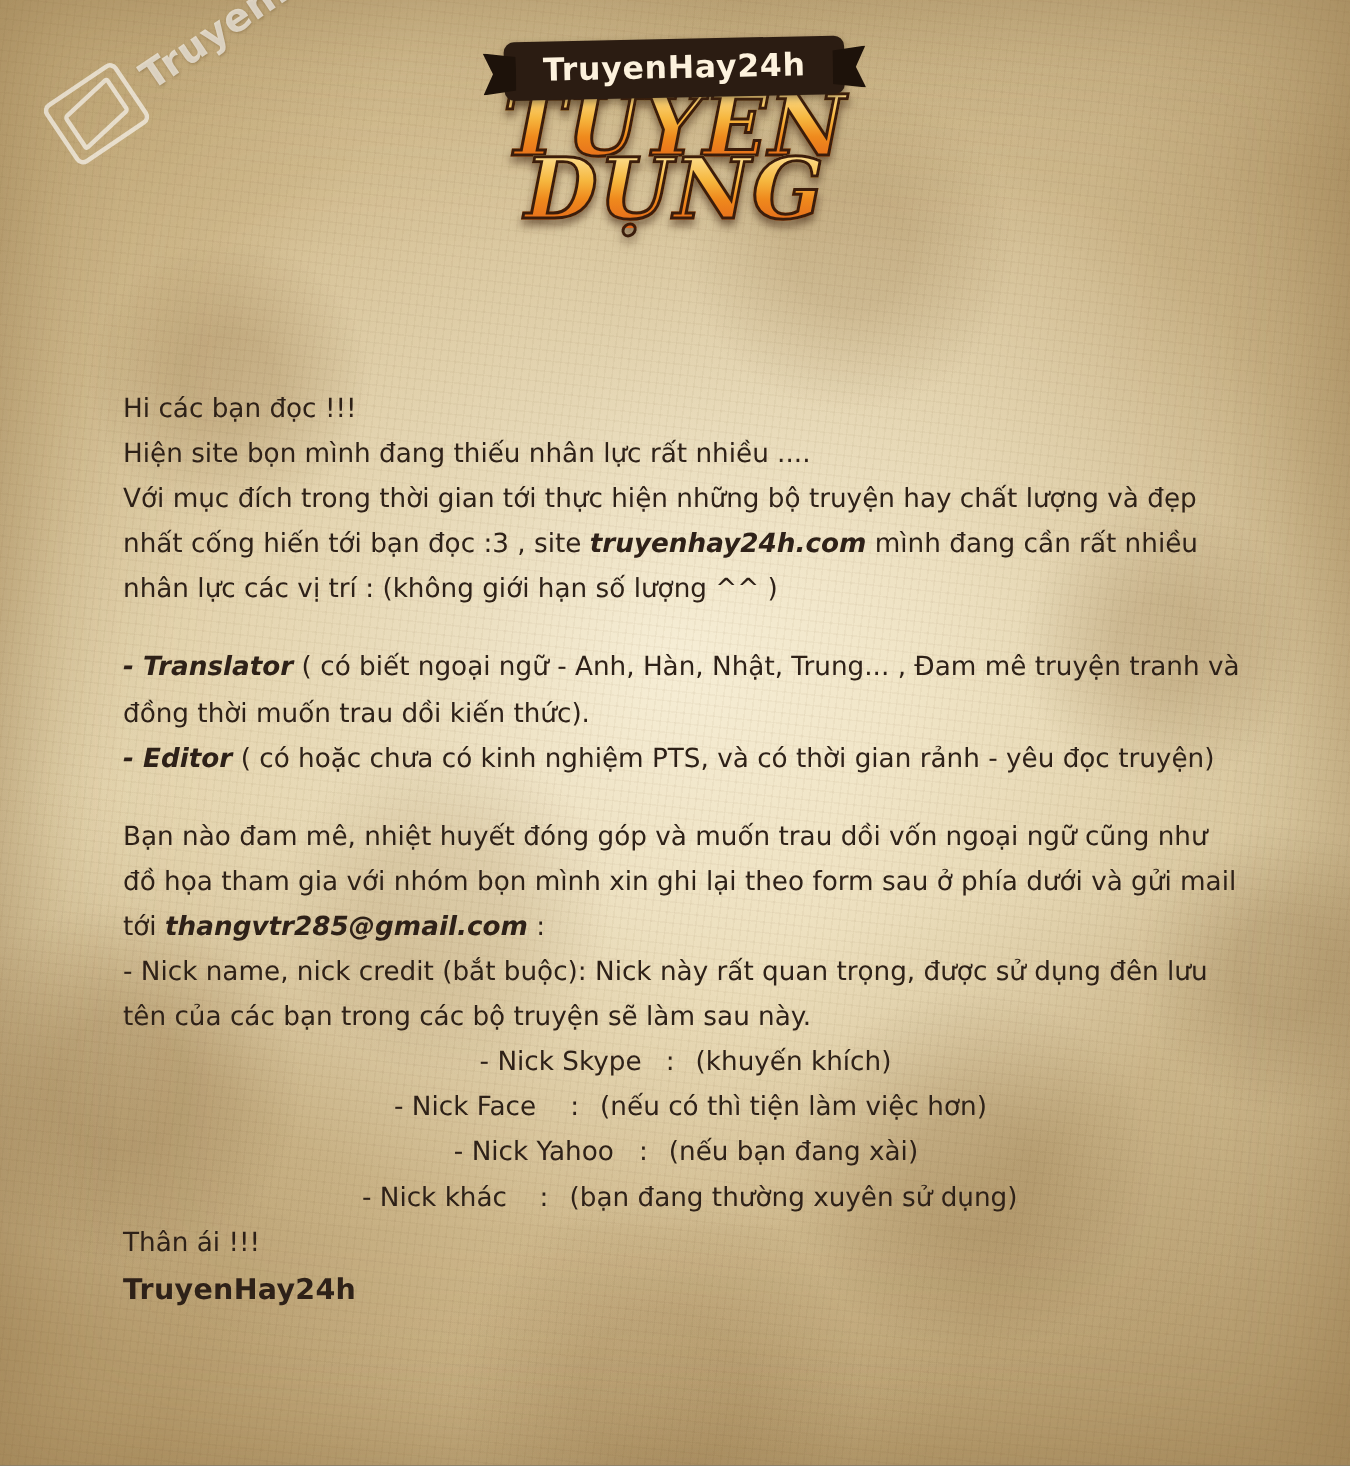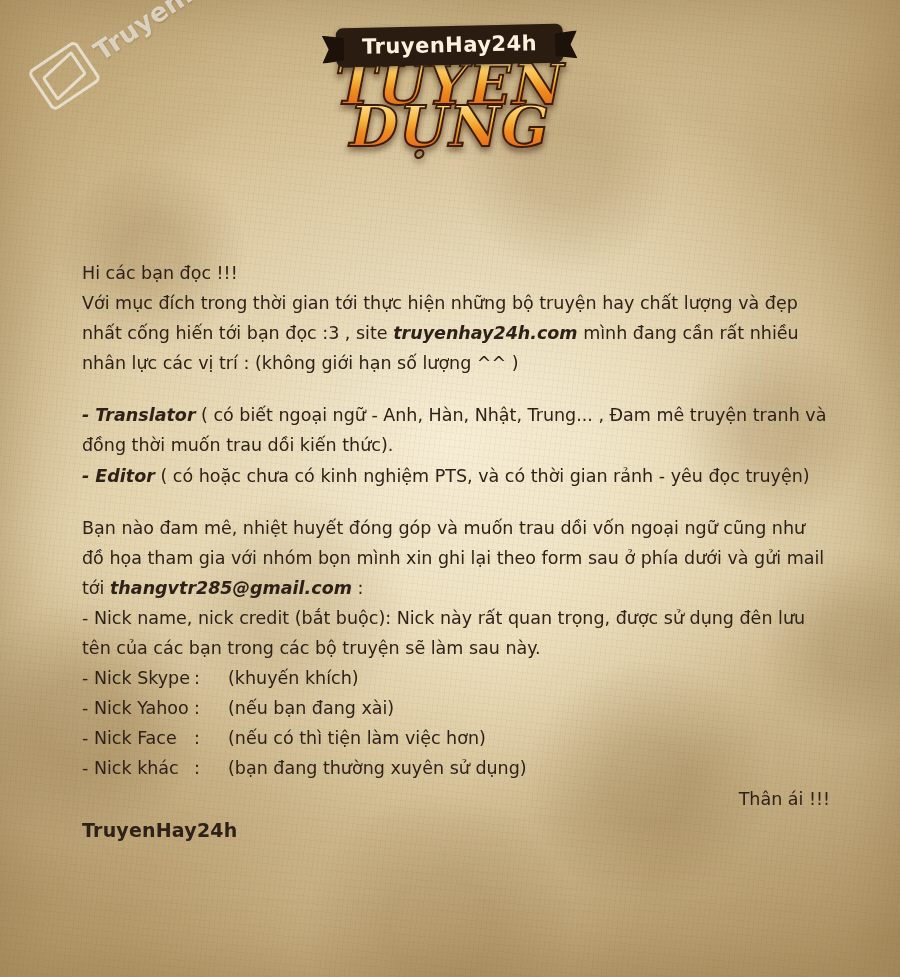--- a/index.html
+++ b/index.html
@@ -191,32 +191,32 @@
   .para-gap {
     height: 22px;
   }
   .bold-i {
     font-weight: bold;
     font-style: italic;
     margin-top: 24px;
   }
   .nick-line {
     display: block;
+    text-align: center;
   }
   .nick-label {
     display: inline-block;
     min-width: 112px;
   }
   .nick-colon {
     display: inline-block;
     width: 34px;
   }
   .sign {
     margin-top: 26px;
-    text-align: right;
   }
   .sign-name {
     font-weight: bold;
     font-size: 19px;
     margin-top: 18px;
     letter-spacing: .2px;
   }
 </style>
 </head>
 <body>
@@ -235,20 +235,21 @@
     <div class="ribbon">TruyenHay24h</div>
     <div class="title-main">
       <div class="title-line1">TUYỂN</div>
       <div class="title-line2">DỤNG</div>
     </div>
   </div>
 
   <div class="content">
 
     <p>Hi các bạn đọc !!!</p>
+    <p>Hiện site bọn mình đang thiếu nhân lực rất nhiều ....</p>
     <p>
       <span>Với mục đích trong thời gian tới thực hiện những bộ truyện hay chất lượng và đẹp nhất cống hiến tới bạn đọc :3 , site </span><span class="bold-i">truyenhay24h.com</span><span> mình đang cần rất nhiều nhân lực các vị trí : (không giới hạn số lượng ^^ )</span>
     </p>
 
     <div class="para-gap"></div>
 
     <p>
       <span class="bold-i">- Translator</span><span> ( có biết ngoại ngữ - Anh, Hàn, Nhật, Trung... , Đam mê truyện tranh và đồng thời muốn trau dồi kiến thức).</span>
     </p>
     <p>
@@ -259,24 +260,24 @@
 
     <p>
       <span>Bạn nào đam mê, nhiệt huyết đóng góp và muốn trau dồi vốn ngoại ngữ cũng như đồ họa tham gia với nhóm bọn mình xin ghi lại theo form sau ở phía dưới và gửi mail tới </span><span class="bold-i">thangvtr285@gmail.com</span><span> :</span>
     </p>
     <p>- Nick name, nick credit (bắt buộc): Nick này rất quan trọng, được sử dụng đên lưu tên của các bạn trong các bộ truyện sẽ làm sau này.</p>
 
     <p class="nick-line">
       <span class="nick-label">- Nick Skype</span><span class="nick-colon">:</span><span>(khuyến khích)</span>
     </p>
     <p class="nick-line">
+      <span class="nick-label">- Nick Face</span><span class="nick-colon">:</span><span>(nếu có thì tiện làm việc hơn)</span>
+    </p>
+    <p class="nick-line">
       <span class="nick-label">- Nick Yahoo</span><span class="nick-colon">:</span><span>(nếu bạn đang xài)</span>
-    </p>
-    <p class="nick-line">
-      <span class="nick-label">- Nick Face</span><span class="nick-colon">:</span><span>(nếu có thì tiện làm việc hơn)</span>
     </p>
     <p class="nick-line">
       <span class="nick-label">- Nick khác</span><span class="nick-colon">:</span><span>(bạn đang thường xuyên sử dụng)</span>
     </p>
 
     <p class="sign">Thân ái !!!</p>
     <p class="sign-name">TruyenHay24h</p>
   </div>
 </div>
 

